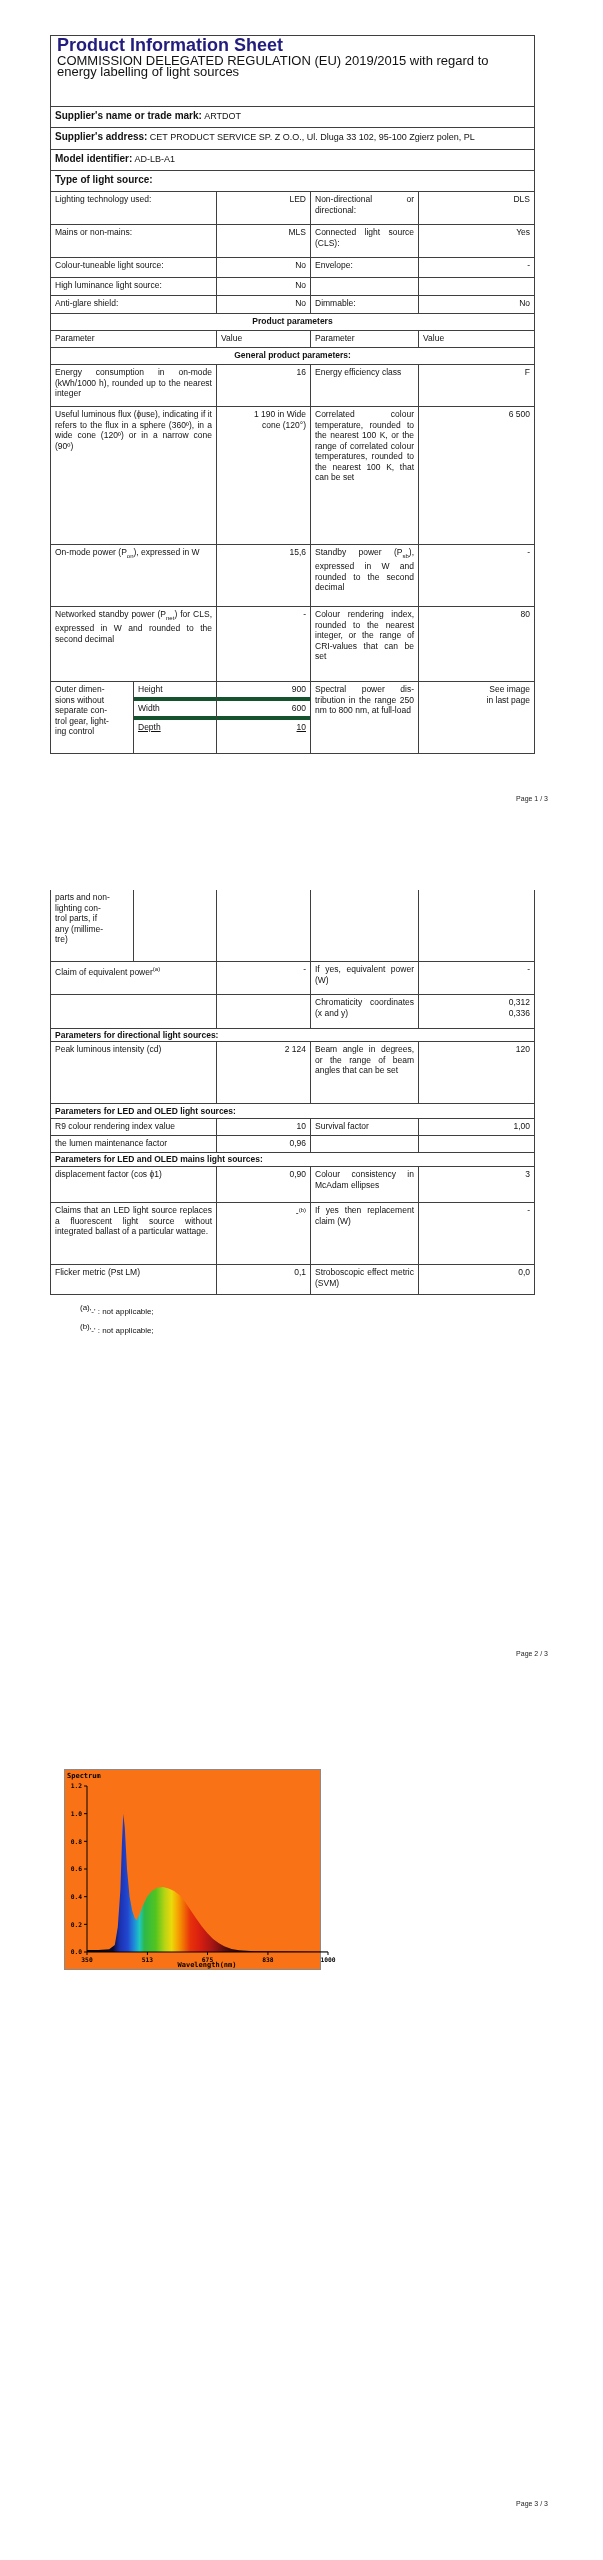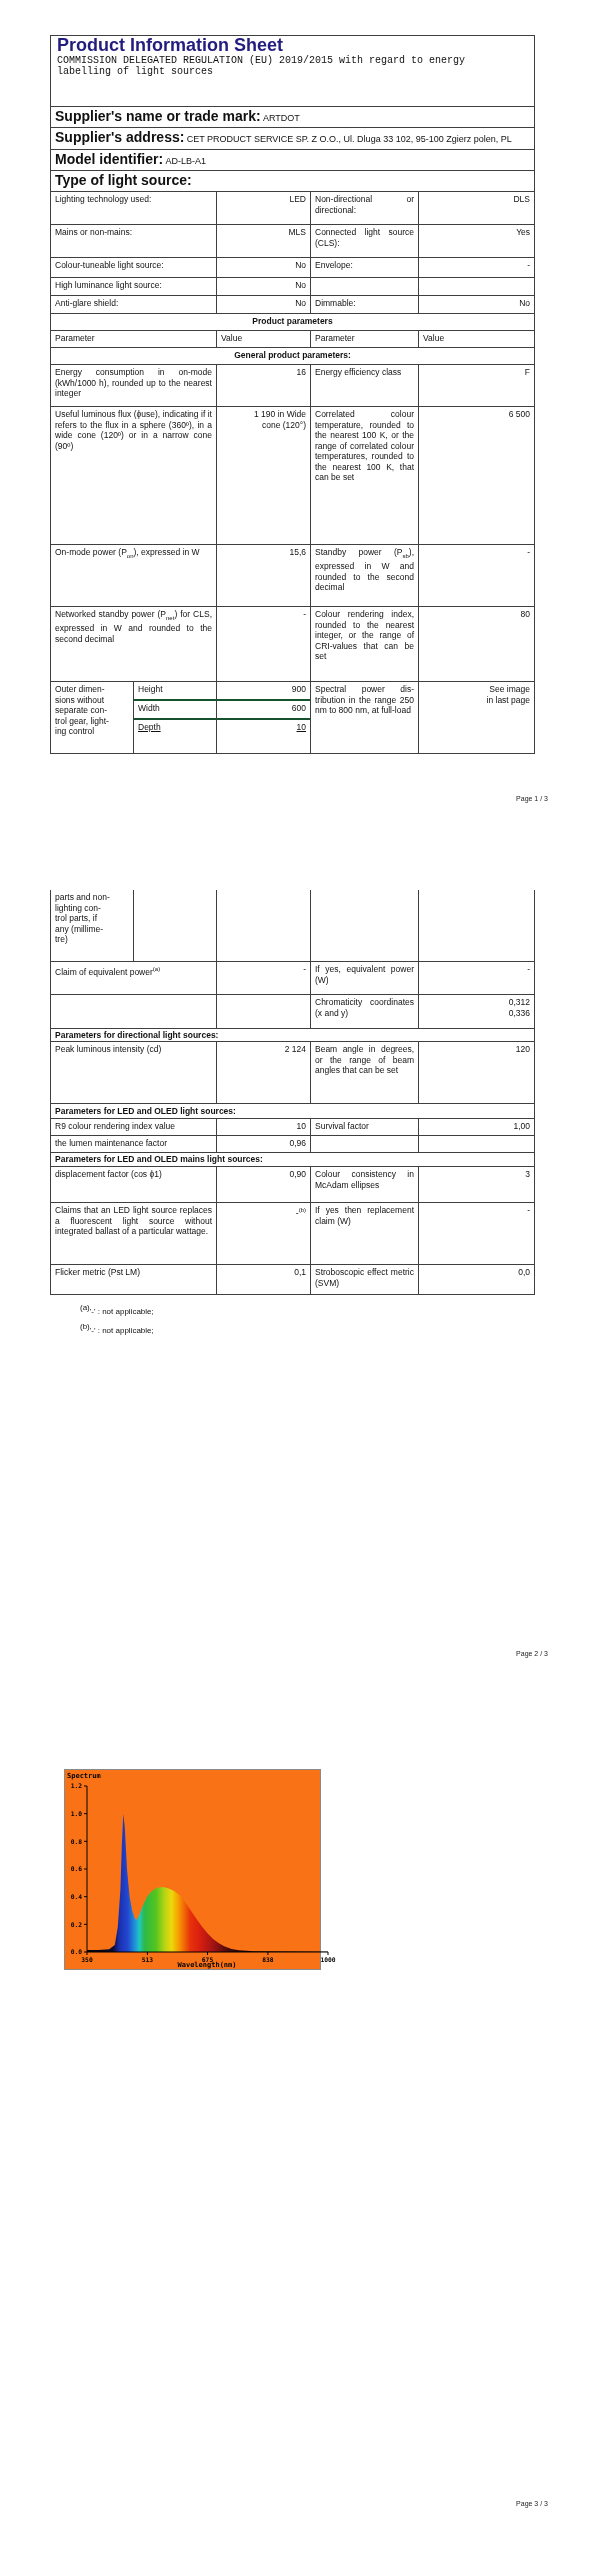--- a/index.html
+++ b/index.html
@@ -15,28 +15,28 @@
   .c1{width:166px}.c2{width:94px}.c3{width:108px}.c4{width:116px}
   .c1a{width:83px}.c1b{width:83px}
   .full{width:484px}
   .param{text-align:justify;}
   .val{text-align:right;}
   .pre{white-space:pre-line;}
   .b{font-weight:bold;}
   .sec{font-weight:bold;text-align:center;padding-top:2px;}
   .subcol{box-sizing:border-box;display:flex;flex-direction:column;border-right:1px solid #3f3f3f;
           border-bottom:1px solid #3f3f3f;}
-  .subcell{box-sizing:border-box;border-bottom:2px solid #14532d;padding:2px 4px;height:19px;}
+  .subcell{box-sizing:border-box;border-bottom:4px solid #14532d;padding:2px 4px;height:19px;}
   .subcell.last{border-bottom:none;flex:1;text-decoration:underline;}
   
   .title-cell{padding:4px 6px 2px 6px;}
   .doc-title{font-size:18px;font-weight:bold;color:#221d7e;margin:0 0 4px 0;}
-  .regulation{font-size:10px;line-height:11.5px;max-width:452px;margin:0;font-family:Liberation Mono, monospace;}
+  .regulation{font-size:13px;line-height:11.5px;max-width:452px;margin:0;}
   .kv{padding-top:4px;}
-  .kv .b{font-size:14px;}
+  .kv .b{font-size:10px;}
   .kv span{font-size:9px;}
   
   .pg-footer{position:absolute;left:50px;width:498px;text-align:right;font-size:7px;color:#222;}
   .footnotes{position:absolute;left:56px;font-size:8px;line-height:15px;color:#111;margin-left:24px;}
   .footnotes sup{font-size:8px;vertical-align:4px;}
   sub{font-size:6px;}
   sup{font-size:6px;}
   
   .chart-box{position:absolute;left:64px;top:1769px;width:257px;height:201px;
              border:1px solid #8a8a8a;box-sizing:border-box;background:#f97316;}

